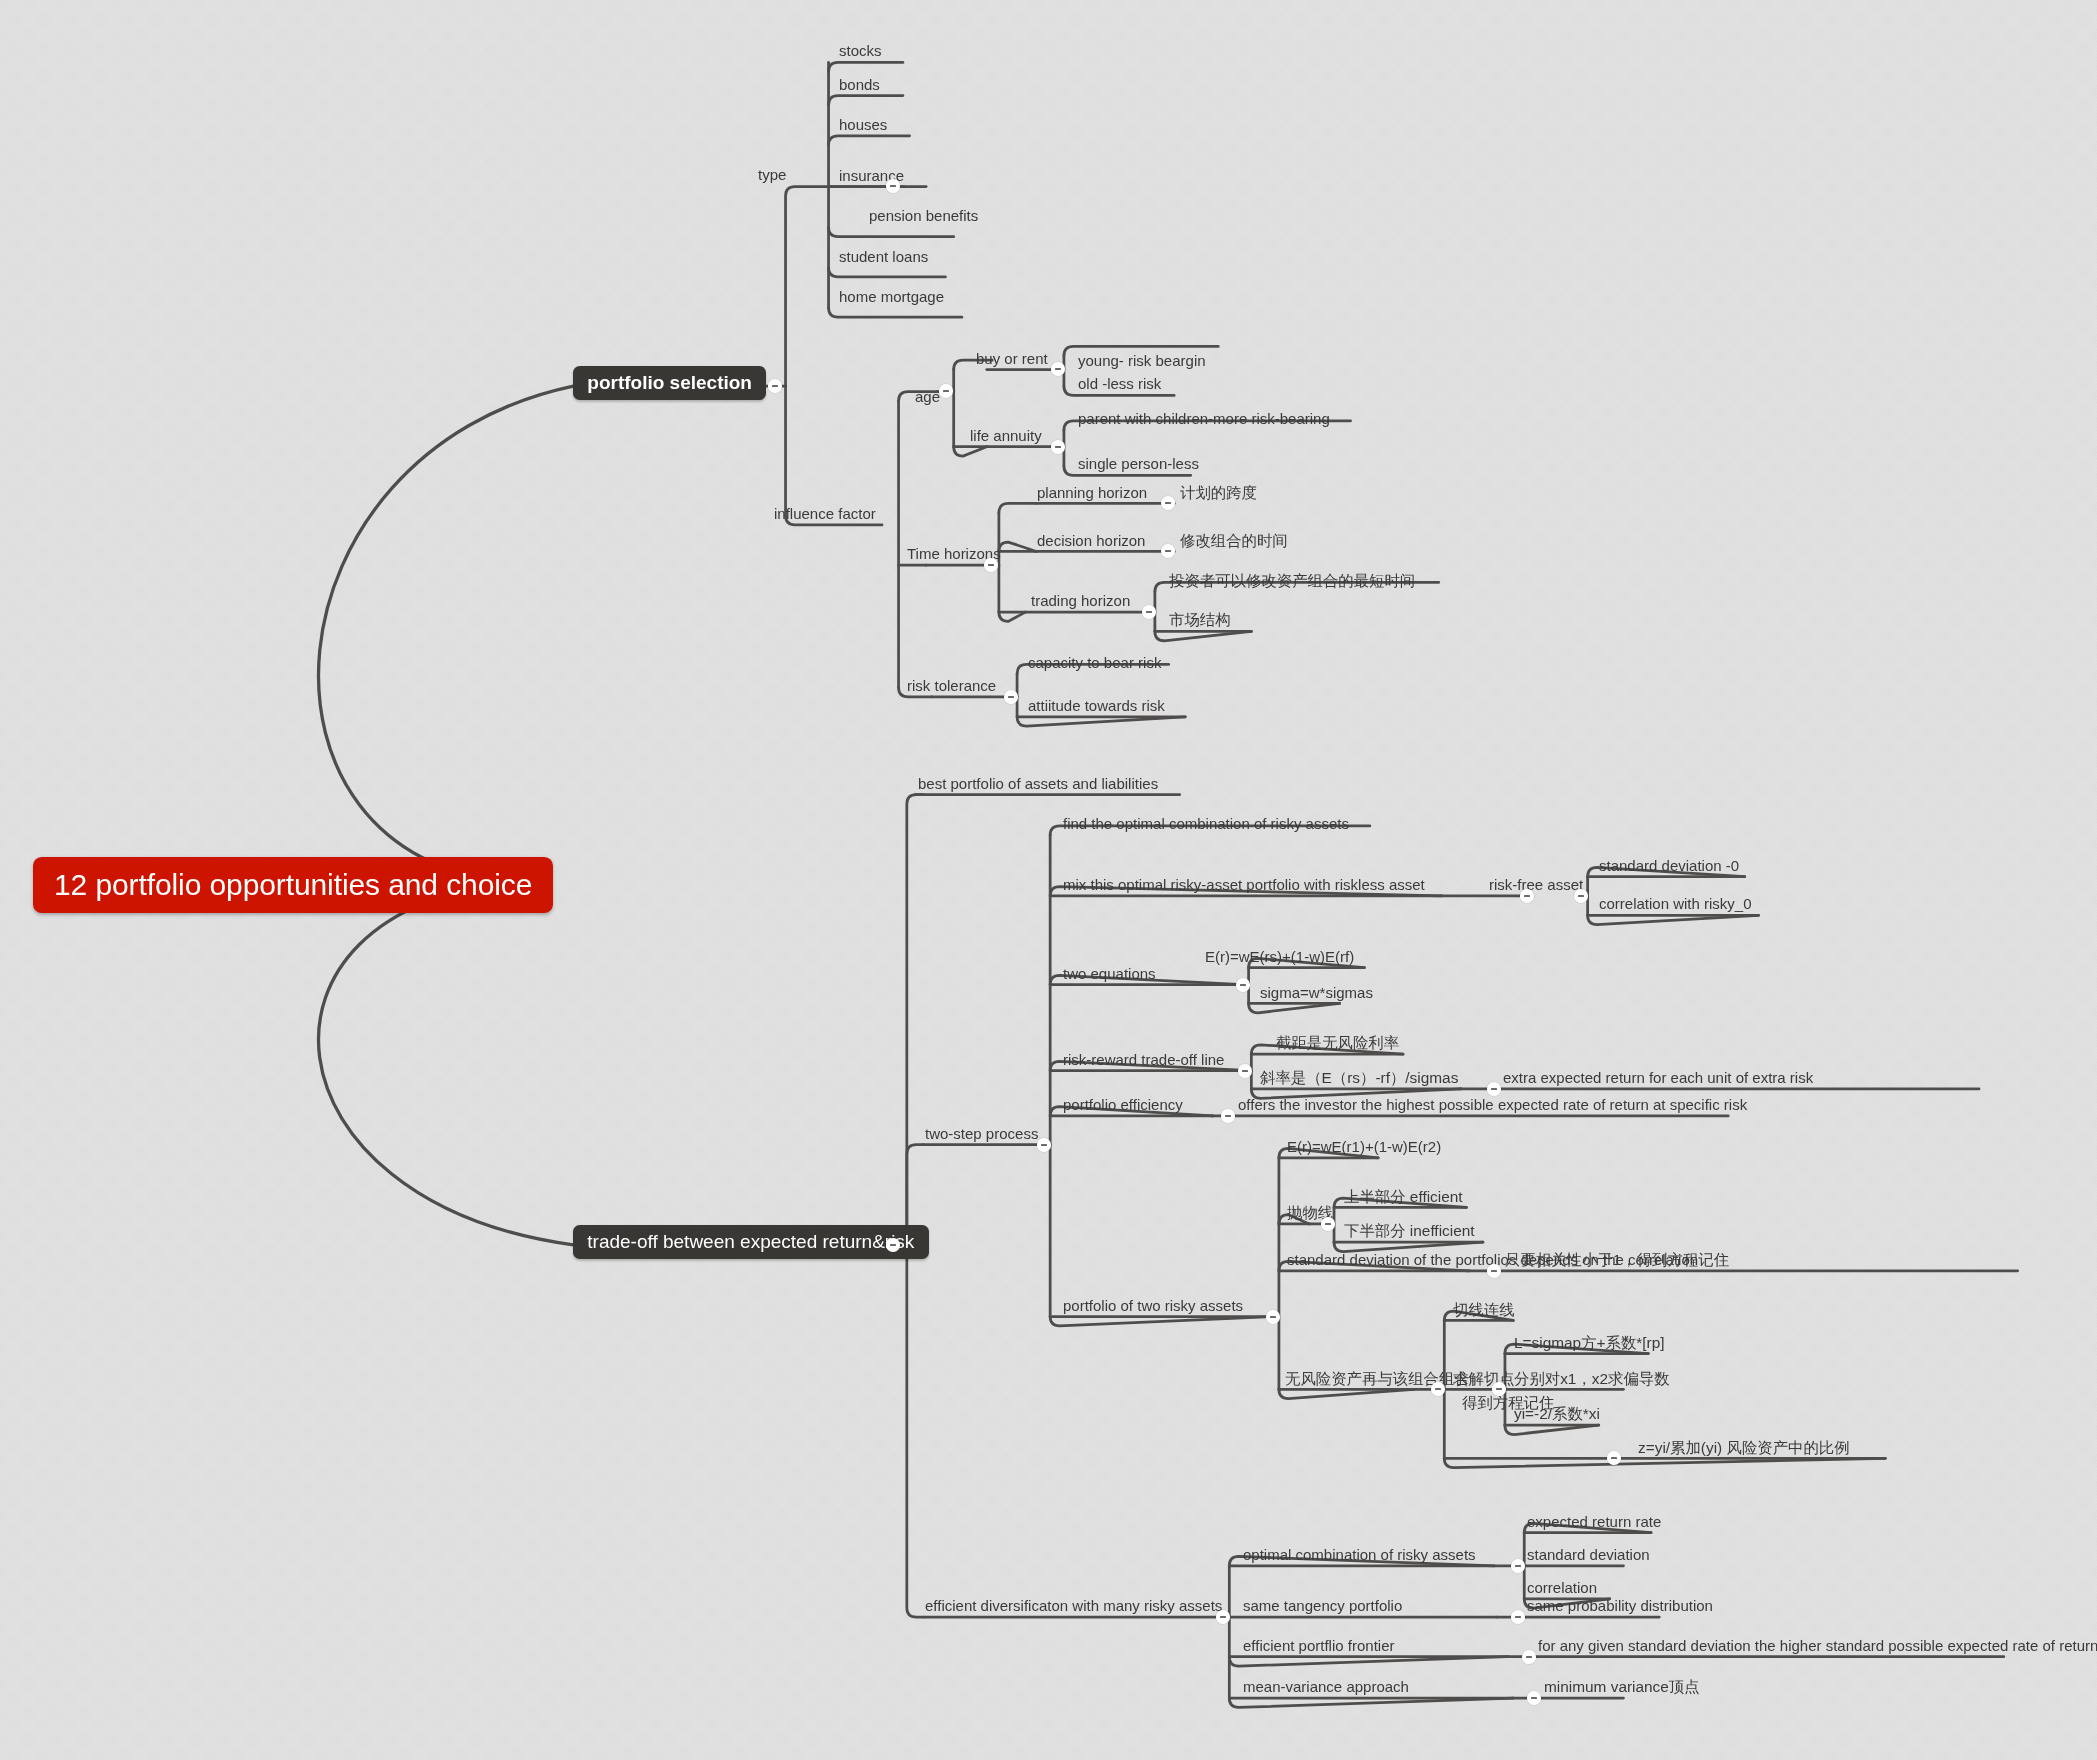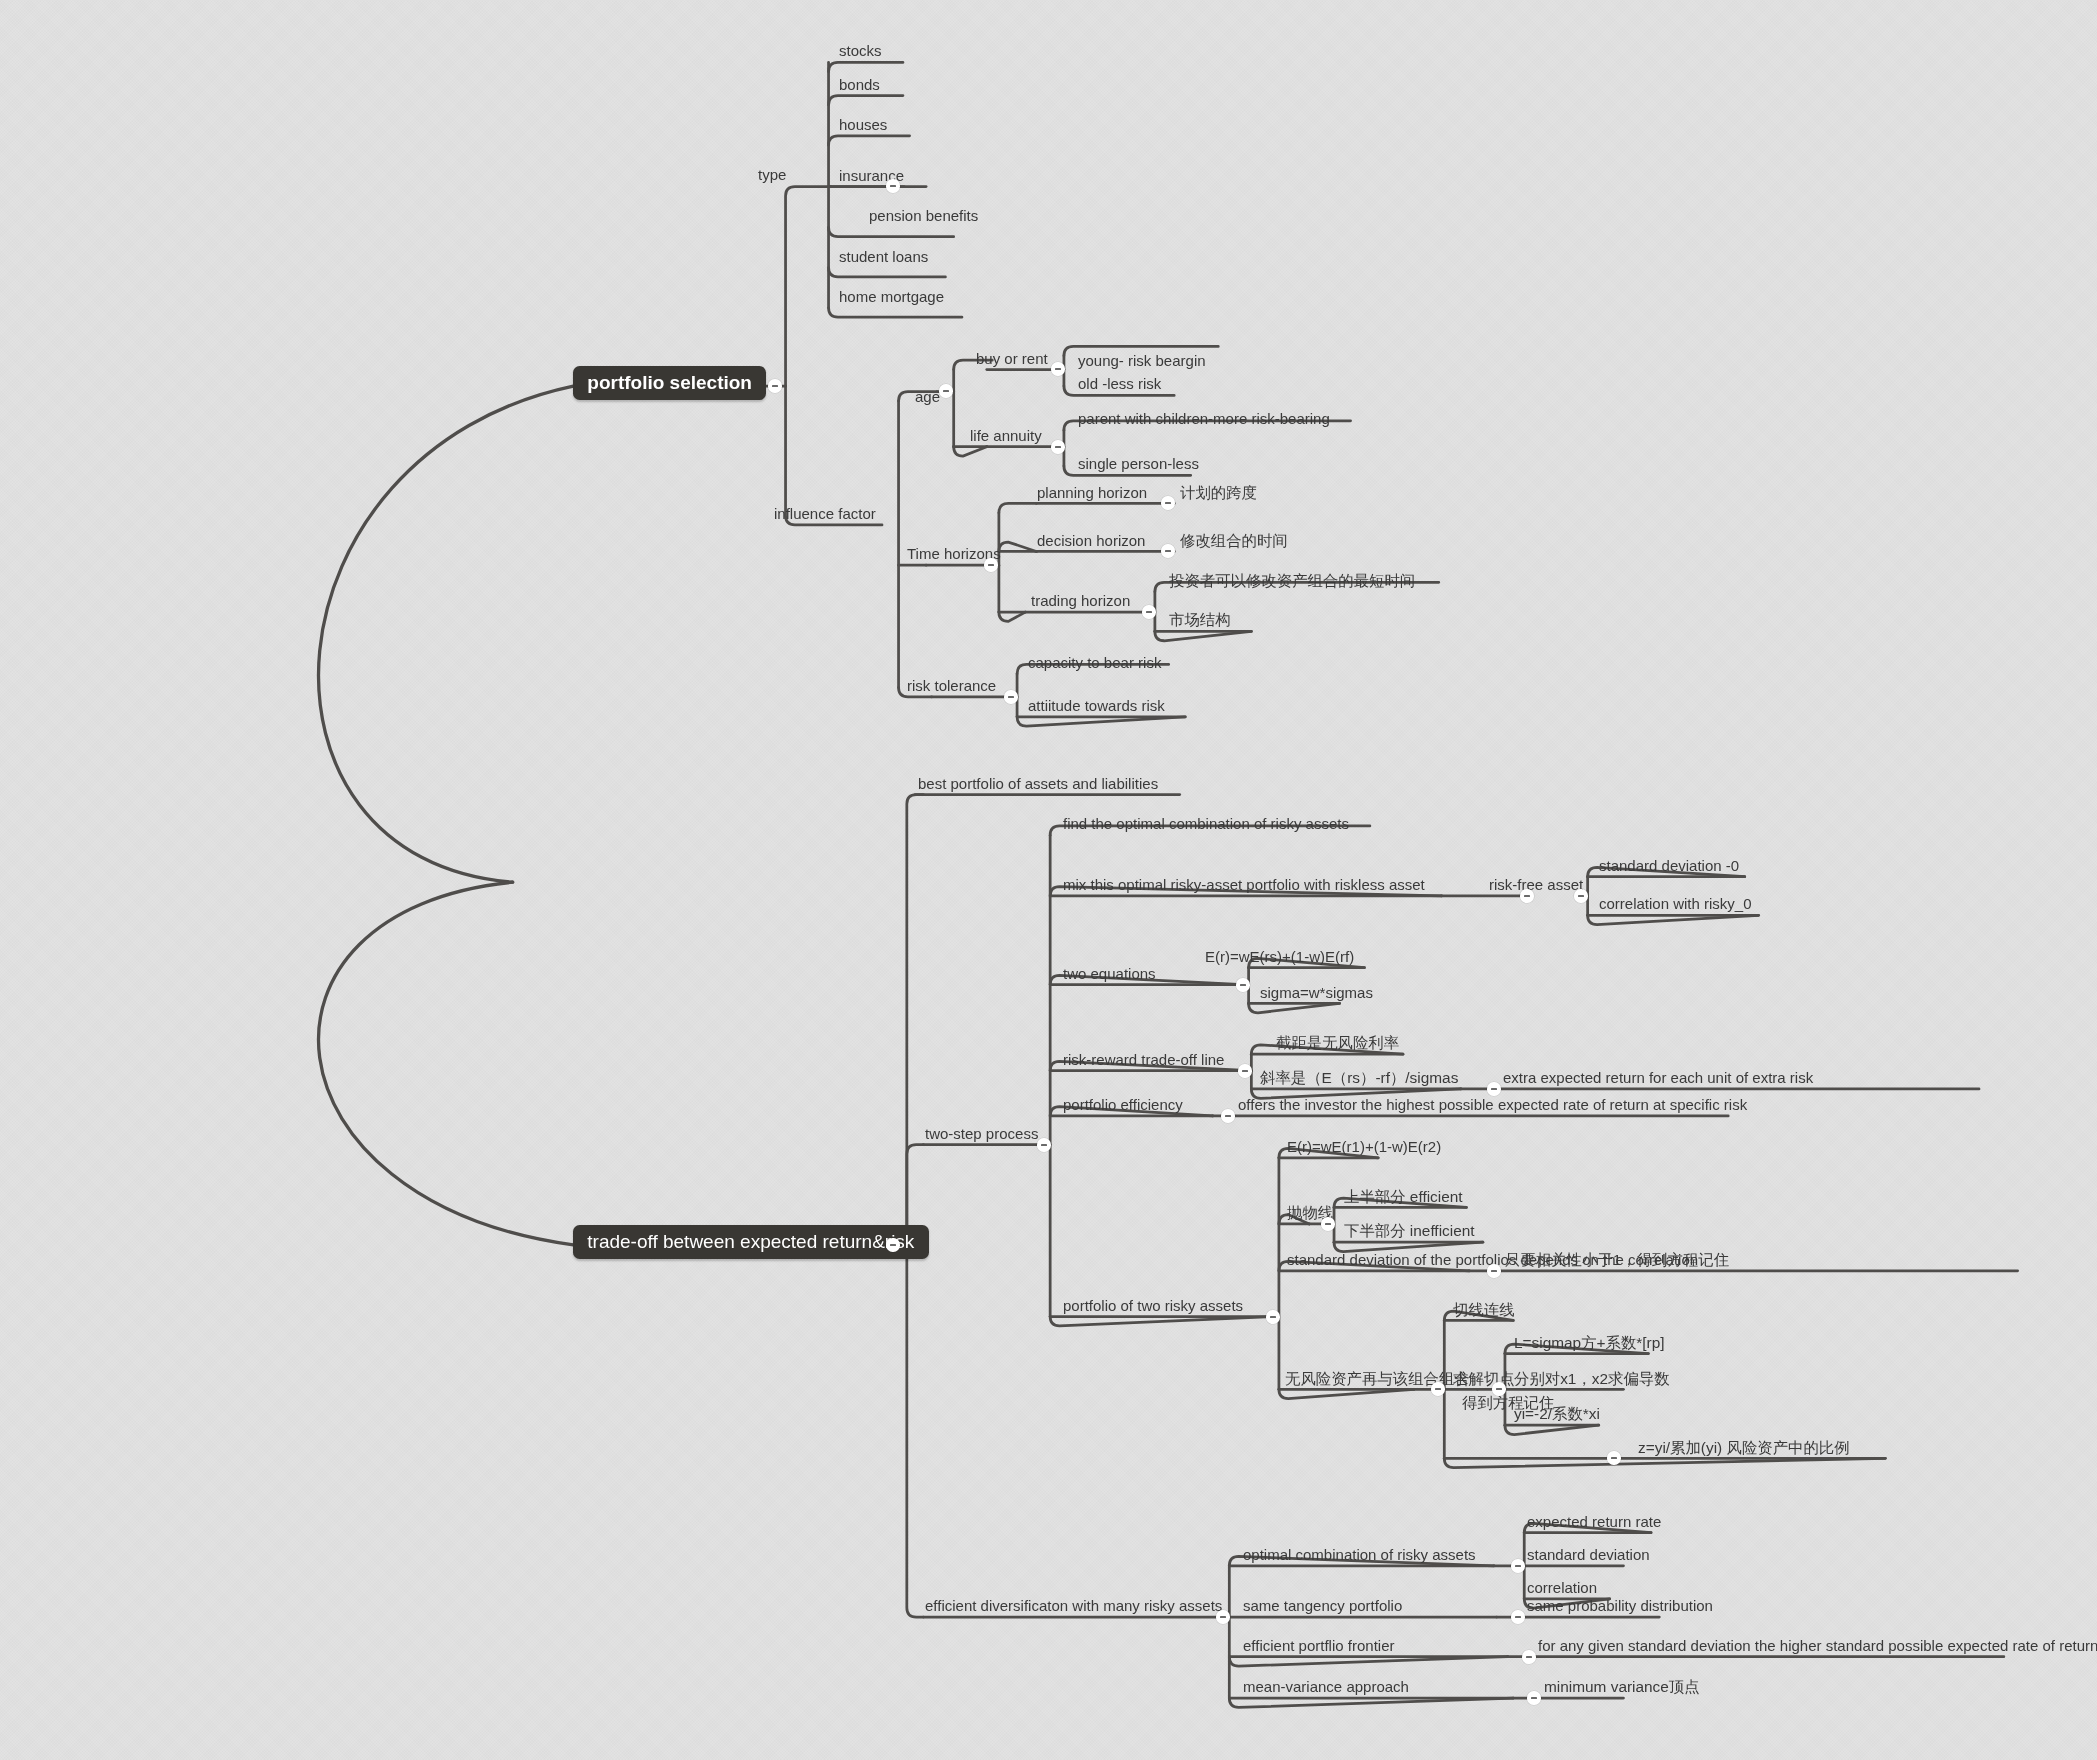--- a/index.html
+++ b/index.html
@@ -253,20 +253,21 @@
 
       <path d="M 2715 2933 L 2745 2933"></path>
       <path d="M 2765 2933 L 3010 2933"></path>
       <path d="M 2735 3005 L 2765 3005"></path>
       <path d="M 2785 3005 L 3635 3005"></path>
       <path d="M 2745 3080 L 2775 3080"></path>
       <path d="M 2795 3080 L 2945 3080"></path>
     </g>
   </svg>
 
+  <div class="root-node" style="left:33px;top:857px;">12 portfolio opportunities and choice</div>
 
   <div class="main-node" style="left:573px;top:366px;font-weight:bold;">portfolio selection</div>
   <div class="main-node" style="left:573px;top:1225px;">trade-off between expected return&amp;risk</div>
 
   <div class="topic" style="left:758px;top:182px;">type</div>
   <div class="topic" style="left:839px;top:58px;">stocks</div>
   <div class="topic" style="left:839px;top:92px;">bonds</div>
   <div class="topic" style="left:839px;top:132px;">houses</div>
   <div class="topic" style="left:839px;top:183px;">insurance</div>
   <div class="topic" style="left:839px;top:223px;margin-left:30px;">pension benefits</div>

